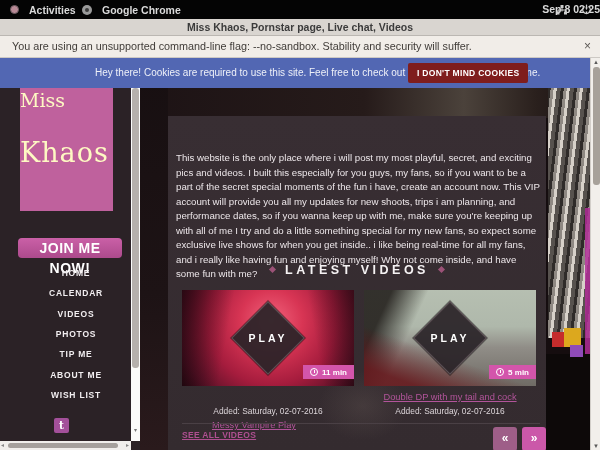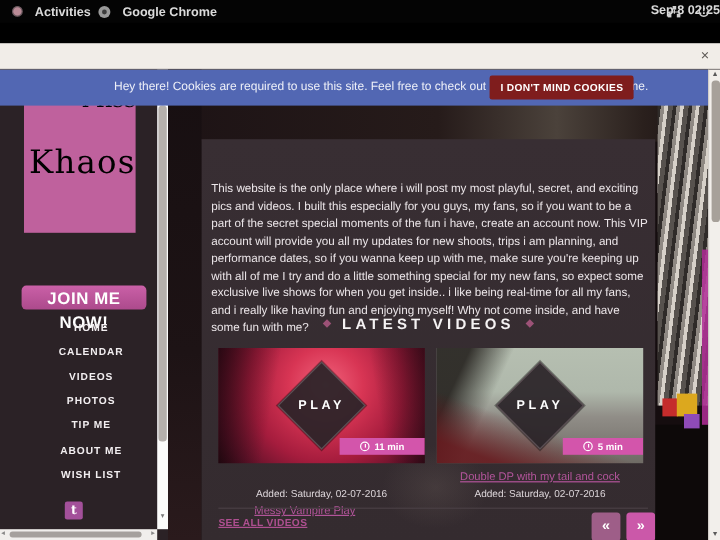--- a/index.html
+++ b/index.html
@@ -46,22 +46,22 @@
     background:repeating-linear-gradient(97deg,#2f2b29 0 3px,#8e8882 3px 6px,#d7d1c9 6px 9px,#57524e 9px 13px); }
   .bg-magenta { position:absolute; left:585px; top:150px; width:6px; height:160px; background:#b02d96; opacity:.85; }
   .bg-shelf { position:absolute; left:546px; top:296px; width:46px; height:96px; background:#0d0909; }
   .gift { position:absolute; }
   .gift.red    { left:552px; top:274px; width:13px; height:15px; background:#c52c2c; }
   .gift.yellow { left:564px; top:270px; width:17px; height:19px; background:#dca81e; }
   .gift.purple { left:570px; top:287px; width:13px; height:12px; background:#8f4bb8; }
 
   
   #sidebar { position:absolute; left:0; top:0; width:140px; height:392px; background:#2b2226; z-index:2; }
-  #logo { position:absolute; left:20px; top:13px; width:93px; height:123px; background:#bf619d;
-    text-align:right; overflow:hidden; font-family:"DejaVu Serif", serif; color:#000000; }
+  #logo { position:absolute; left:20px; top:30px; width:93px; height:123px; background:#bf619d;
+    text-align:left; overflow:hidden; font-family:"DejaVu Serif", serif; color:#fef9c3; }
   #logo .miss { font-size:19px; line-height:20px; margin-top:2px; }
   #logo .khaos { font-size:27px; line-height:30px; margin-top:28px; letter-spacing:1px; }
   #join-btn { position:absolute; left:18px; top:180px; width:104px; height:20px; border-radius:4px;
     background:linear-gradient(#ca60a7,#ac4a8c); color:#fff; font-size:14px; font-weight:bold;
     text-align:center; line-height:20px; letter-spacing:.5px; cursor:pointer; }
   .menu-item { position:absolute; left:0; width:152px; text-align:center; font-size:8.5px;
     font-weight:bold; color:#f2eef0; letter-spacing:.8px; cursor:pointer; }
   #twitter-btn { position:absolute; left:54px; top:360px; width:15px; height:15px; border-radius:2px;
     background:#a3509a; color:#fff; text-align:center; line-height:15px; font-size:10.5px;
     font-weight:bold; font-family:"DejaVu Serif", serif; cursor:pointer; }
@@ -98,21 +98,21 @@
     background:linear-gradient(200deg, rgba(0,0,0,0) 62%, rgba(104,23,28,.85) 88%),
                linear-gradient(115deg, rgba(28,24,21,.85) 0 13%, rgba(0,0,0,0) 30%),
                linear-gradient(180deg, #b6bfb1 0%, #afb8ab 38%, #908d87 60%, #6f6b65 100%); }
   .play { position:absolute; left:50%; top:50%; width:52px; height:52px; margin:-26px 0 0 -26px;
     transform:rotate(45deg); background:rgba(42,36,40,.93); border:1px solid #5c5055;
     box-shadow:0 0 0 1px rgba(0,0,0,.35); }
   .play-label { position:absolute; left:0; top:0; width:100%; height:100%; transform:rotate(-45deg);
     display:flex; align-items:center; justify-content:center; color:#fff; font-size:10.5px;
     font-weight:bold; letter-spacing:3px; }
   .badge { position:absolute; right:0; bottom:7px; height:14px; background:#d355ab; color:#fff;
-    display:flex; align-items:center; gap:4px; padding:0 17px; font-size:8px; font-weight:bold; }
+    display:flex; align-items:center; gap:4px; padding:0 7px; font-size:8px; font-weight:bold; }
   .clock-ic { width:8px; height:8px; border:1px solid #fff; border-radius:50%; position:relative; }
   .clock-ic::after { content:""; position:absolute; left:3px; top:1px; width:1px; height:3px; background:#fff; }
 
   .vtitle { position:absolute; top:276px; width:172px; text-align:center; font-size:9.3px;
     color:#b2549a; text-decoration:underline; cursor:pointer; }
   #vtitle-0 { left:0;margin-top:28px; } #vtitle-1 { left:196px; }
   .vadded { position:absolute; top:290px; width:172px; text-align:center; font-size:8.4px; color:#ddd6da; }
   #vadded-0 { left:14px; } #vadded-1 { left:196px; }
 
   #divider { position:absolute; left:14px; top:307px; width:358px; height:1px; background:#4a4045; }
@@ -159,22 +159,26 @@
         <rect x="8" y="7.5" width="3" height="3" fill="#cfcfcf"></rect>
         <path d="M6 4v2M2 7.5V6h8v1.5M6 6v1.5" stroke="#cfcfcf" stroke-width="1" fill="none"></path>
       </svg>
       <svg width="11" height="11" viewBox="0 0 12 12">
         <path d="M6 1.2v4.3" stroke="#cfcfcf" stroke-width="1.4" stroke-linecap="round"></path>
         <path d="M3.4 2.9a4.2 4.2 0 1 0 5.2 0" stroke="#cfcfcf" stroke-width="1.3" fill="none" stroke-linecap="round"></path>
       </svg>
     </div>
   </div>
 
+  <div id="titlebar">
+    <span>Miss Khaos, Pornstar page, Live chat, Videos</span>
+  </div>
 
   <div id="infobar">
+    <span class="msg">You are using an unsupported command-line flag: --no-sandbox. Stability and security will suffer.</span>
     <span class="close">×</span>
   </div>
 
   <div id="webarea">
 
     <div class="bg-top"></div>
     <div class="bg-left"></div>
     <div class="bg-window"></div>
     <div class="bg-magenta"></div>
     <div class="bg-shelf"></div>

